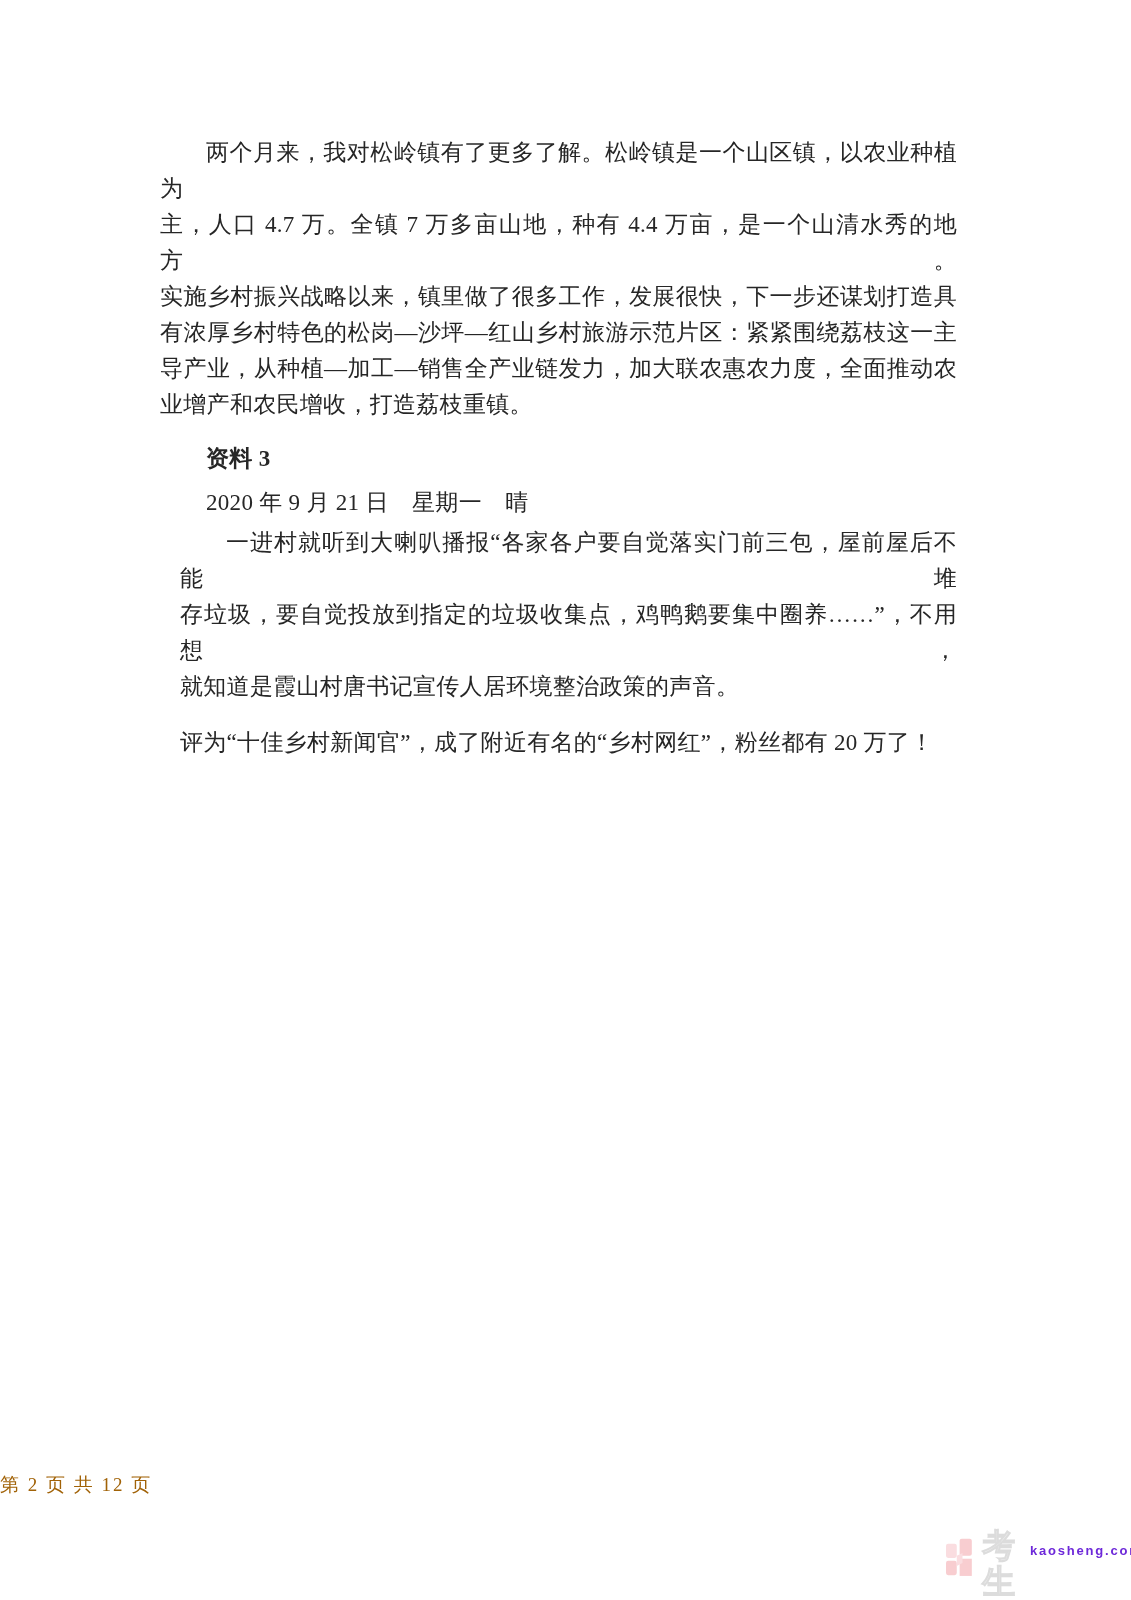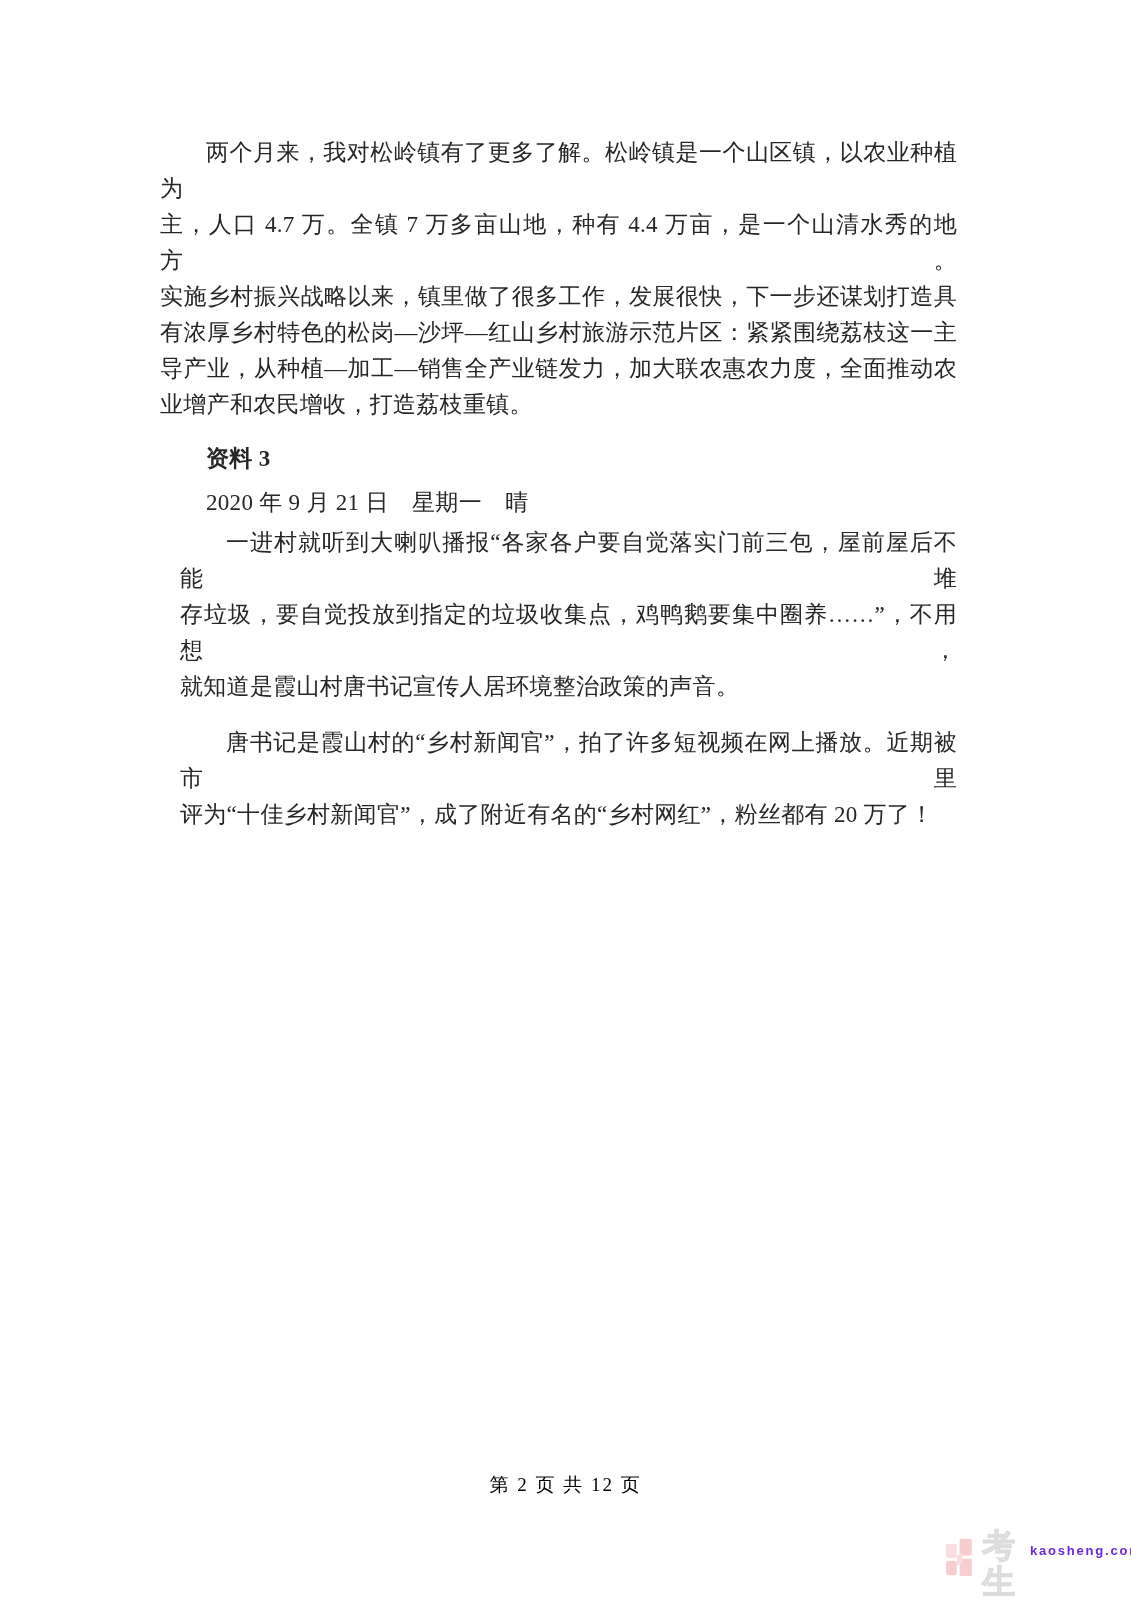--- a/index.html
+++ b/index.html
@@ -24,23 +24,23 @@
   .first { text-indent: 46px; }
   .bold { font-weight: bold; }
   .mb18 { margin-bottom: 18px; }
   .mb17 { margin-bottom: 17px; }
   .mb8  { margin-bottom: 8px; }
   .mb4  { margin-bottom: 4px; font-family: Liberation Serif, serif; }
   .mb23 { margin-bottom: 23px; }
   .mb20 { margin-bottom: 20px; margin-left: 20px; }
   .pagefooter {
     position: absolute; left: 0; right: 0; top: 1472px;
-    text-align: center;
+    text-align: left;
     font-size: 19px; line-height: 26px;
-    color: #000000;
+    color: #a16207;
     letter-spacing: 2px;
   }
   .watermark {
     position: absolute; left: 946px; top: 1528px;
     display: flex; align-items: flex-start; gap: 9px;
   }
   .wm-logo { display: block; margin-top: 3px; }
   .wm-text { display: flex; flex-direction: row; }
   .wm-cn {
     font-family: "Liberation Sans", sans-serif;
@@ -83,21 +83,20 @@
     </section>
 
 
     <section class="para mb20">
       <p class="line first fill">一进村就听到大喇叭播报“各家各户要自觉落实门前三包，屋前屋后不能堆</p>
       <p class="line fill">存垃圾，要自觉投放到指定的垃圾收集点，鸡鸭鹅要集中圈养……”，不用想，</p>
       <p class="line">就知道是霞山村唐书记宣传人居环境整治政策的声音。</p>
     </section>
 
     <section class="para mb20">
-      <p class="line first fill">唐书记是霞山村的“乡村新闻官”，拍了许多短视频在网上播放。近期被市里</p>
       <p class="line">评为“十佳乡村新闻官”，成了附近有名的“乡村网红”，粉丝都有 20 万了！</p>
     </section>
 
   </main>
 
   <footer class="pagefooter">
     <span>第 2 页 共 12 页</span>
   </footer>
 
   <div class="watermark">

